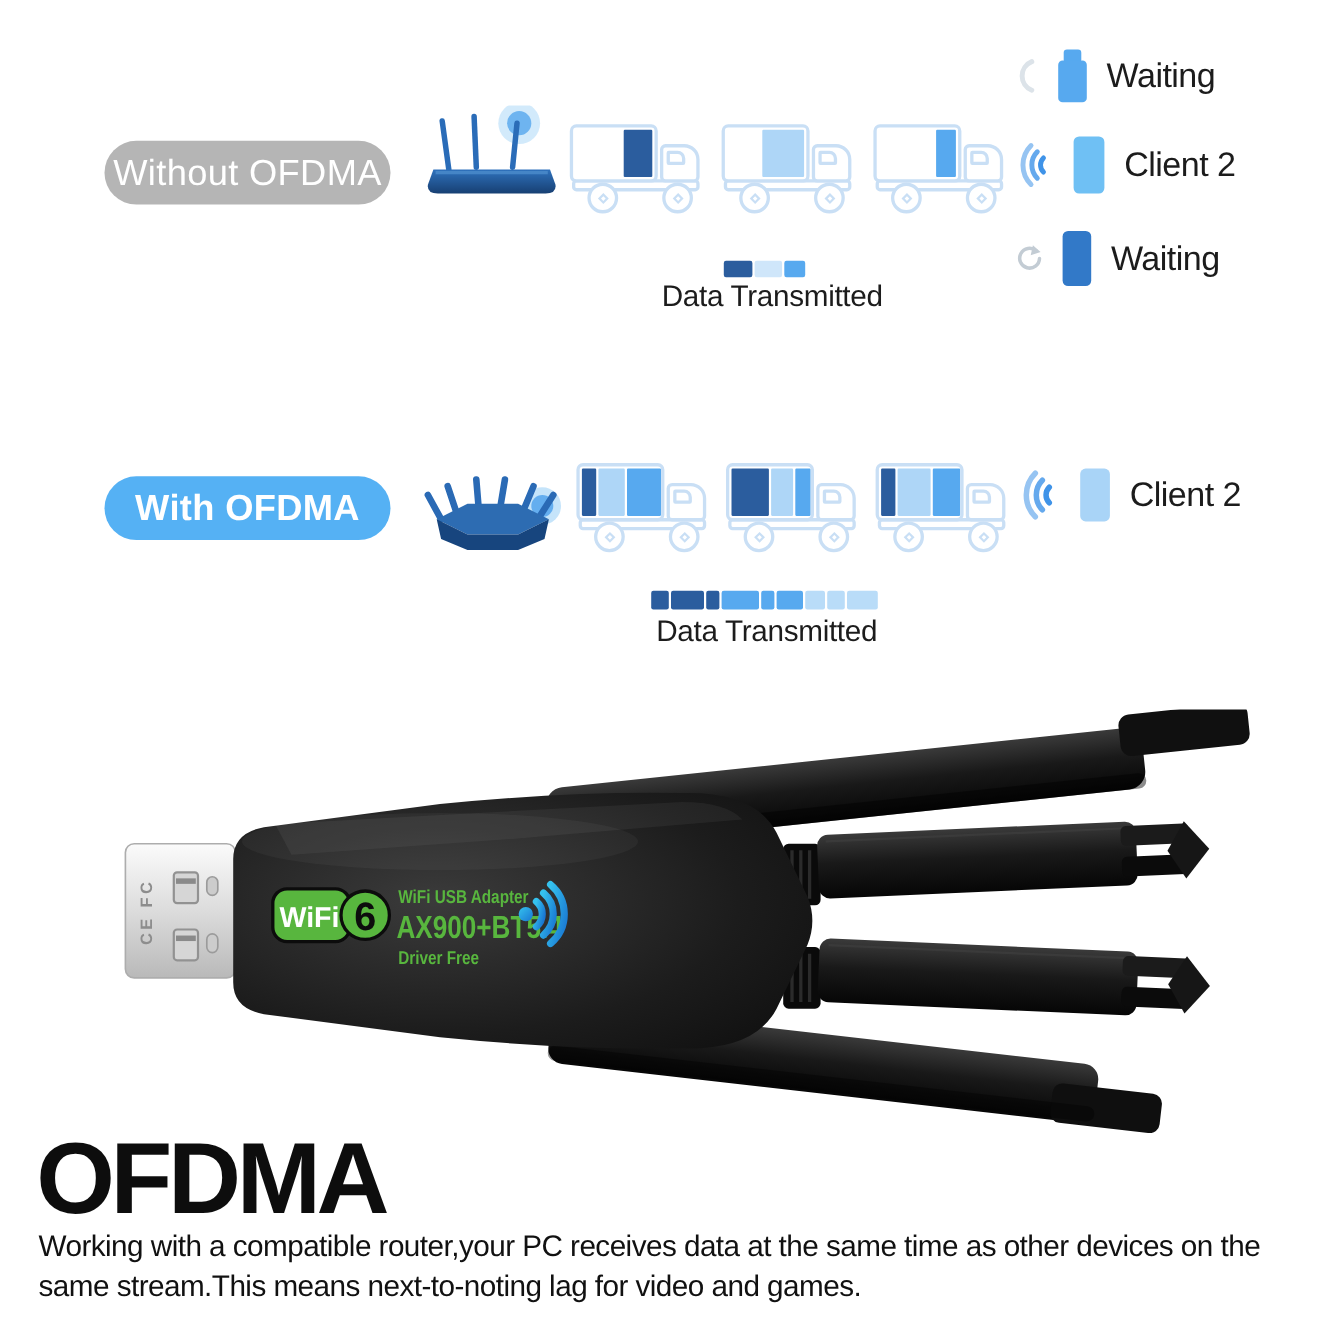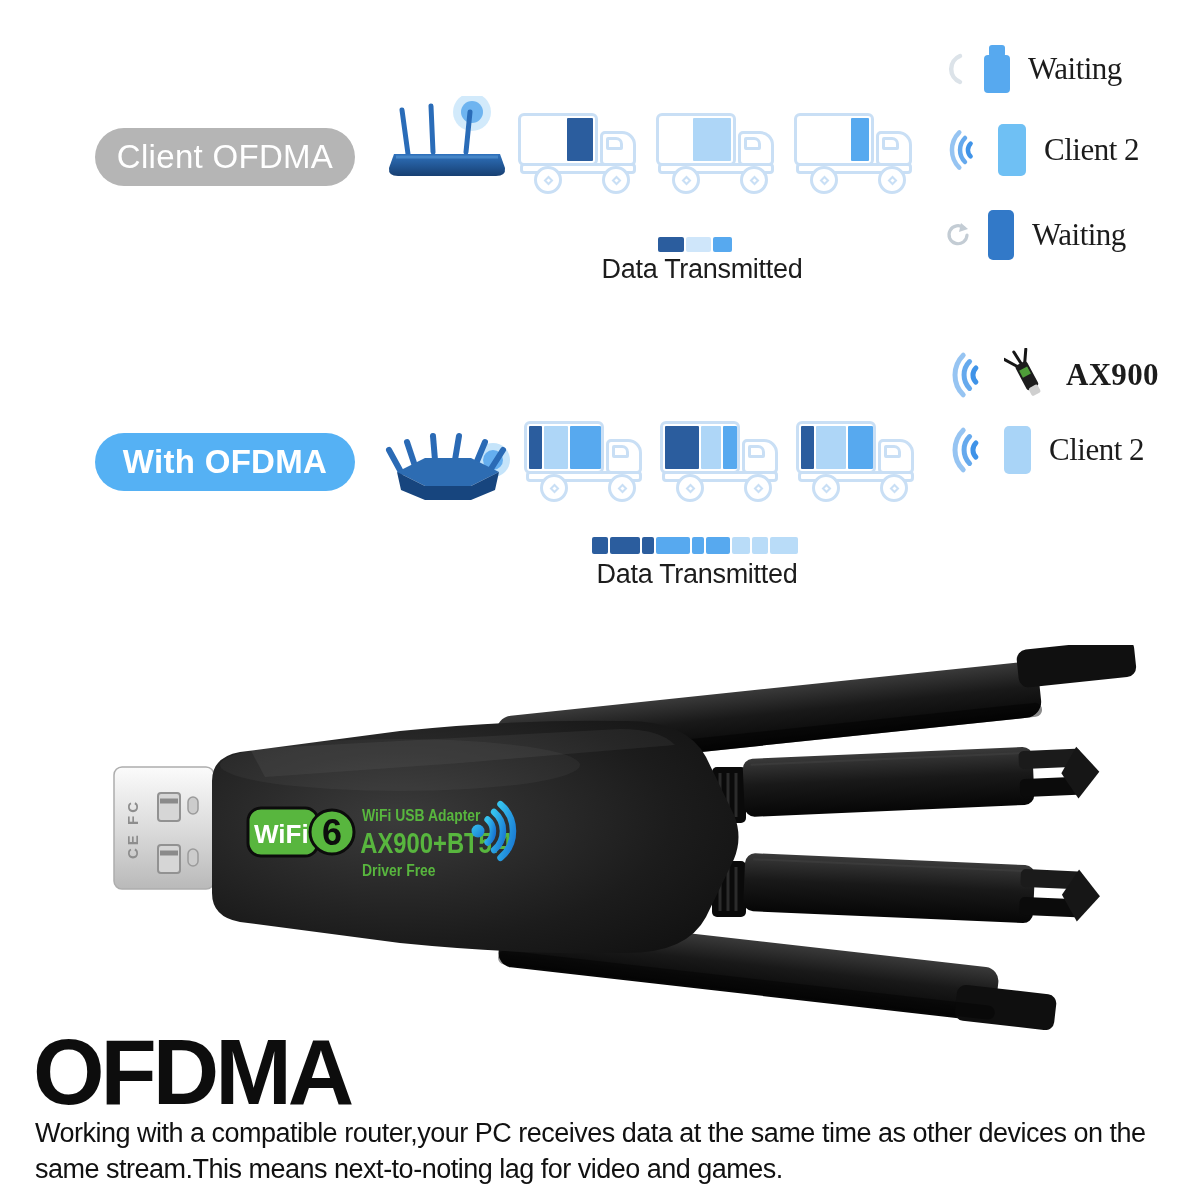--- a/index.html
+++ b/index.html
@@ -27,41 +27,41 @@
        border-radius:50%;background:#fff;box-sizing:border-box;}
   .wheel::after{content:"";position:absolute;left:8px;top:8px;width:7px;height:7px;
        border:2.5px solid var(--outline-blue);transform:rotate(45deg);box-sizing:border-box;}
   .wheel.w1{left:16px;}.wheel.w2{left:84px;}
   
   .bar{position:absolute;display:flex;gap:2px;height:15px;}
   .bar .seg{border-radius:2px;}
   #bar-with{height:17px;}
   .data-caption{position:absolute;color:var(--text-dark);font-size:27px;letter-spacing:-.3px;text-align:center;}
   
-  .client-row{position:absolute;left:944px;height:62px;display:flex;align-items:center;gap:18px;font-family:Liberation Serif, serif;}
+  .client-row{position:absolute;left:922px;height:62px;display:flex;align-items:center;gap:18px;}
   .client-label{font-size:31px;color:#1c1c1c;letter-spacing:-.5px;white-space:nowrap;}
   .client-label.strong{font-weight:700;letter-spacing:.3px;}
   .dongle{border-radius:5px;flex:0 0 auto;}
   .bottle{position:relative;width:26px;height:48px;flex:0 0 auto;}
   .bottle .cap{position:absolute;left:5px;top:0;width:16px;height:12px;border-radius:3px;background:var(--mid-blue);}
   .bottle .bod{position:absolute;left:0;top:10px;width:26px;height:38px;border-radius:4px;background:var(--mid-blue);}
   
   #product{position:absolute;left:100px;top:645px;}
   
   #heading{position:absolute;left:33px;top:1026px;font-size:92px;font-weight:700;
            letter-spacing:-4px;color:#0d0d0d;line-height:1;}
   #body-text{position:absolute;left:35px;top:1116px;width:1150px;font-size:27px;
            line-height:1.32;color:#111;letter-spacing:-.5px;}
 </style>
 </head>
 <body>
 
 <div id="stage">
 
-  <div class="pill" id="pill-without">Client OFDMA</div>
+  <div class="pill" id="pill-without">Without OFDMA</div>
 
   <svg class="router" style="left:388px;top:96px" width="118" height="96" viewBox="0 0 118 96">
     <defs>
       <linearGradient id="gR1" x1="0" y1="0" x2="0" y2="1">
         <stop offset="0" stop-color="#2f72bd"></stop>
           <stop offset="1" stop-color="#173f72"></stop>
       </linearGradient>
     </defs>
     <circle cx="84" cy="16" r="19" style="fill:var(--glow-blue)" opacity=".35"></circle>
     <circle cx="84" cy="16" r="11" fill="#63aeee" opacity=".9"></circle>
@@ -142,38 +142,20 @@
     <span class="client-label">Waiting</span>
   </div>
 
   <div class="bar" id="bar-without" style="left:658px;top:237px">
       <span class="seg" style="width: 26px; background: rgb(43, 93, 158);"></span>
       <span class="seg" style="width: 25px; background: rgb(207, 230, 250);"></span>
       <span class="seg" style="width: 19px; background: rgb(87, 169, 239);"></span>
     </div>
   <div class="data-caption" style="left:596px;top:254px;width:212px">Data Transmitted</div>
 
-  <div class="client-row" style="top:344px">
-    <svg width="42" height="56" viewBox="0 0 42 56">
-      <path d="M31.9,35.1 A10,10 0 0 1 31.9,20.9" style="stroke:var(--arc-blue)" stroke-width="5" fill="none" stroke-linecap="round"></path>
-      <path d="M25.6,41.4 A19,19 0 0 1 25.6,14.6" style="stroke:var(--arc-blue)" stroke-width="5" fill="none" stroke-linecap="round" opacity=".8"></path>
-      <path d="M19.2,47.8 A28,28 0 0 1 19.2,8.2" style="stroke:var(--arc-blue)" stroke-width="5" fill="none" stroke-linecap="round" opacity=".55"></path>
-    </svg>
-    <svg width="44" height="54" viewBox="0 0 44 54">
-      <g transform="rotate(-28 22 27)">
-        <path d="M18,15 L10,3" stroke="#161616" stroke-width="3" stroke-linecap="round"></path>
-        <path d="M23,14 L22,1" stroke="#161616" stroke-width="3" stroke-linecap="round"></path>
-        <path d="M27,15 L34,4" stroke="#161616" stroke-width="3" stroke-linecap="round"></path>
-        <rect x="16" y="14" width="13" height="28" rx="3" fill="#1d1d1d"></rect>
-        <rect x="17.5" y="40" width="10" height="9" rx="2" fill="#cfcfcf"></rect>
-        <rect x="18" y="20" width="9" height="8" style="fill:var(--green)" opacity=".85"></rect>
-      </g>
-    </svg>
-    <span class="client-label strong">AX900</span>
-  </div>
 
   <div class="pill" id="pill-with">With OFDMA</div>
 
   <svg class="router" style="left:385px;top:420px" width="126" height="92" viewBox="0 0 126 92">
     <circle cx="108" cy="40" r="17" style="fill:var(--glow-blue)" opacity=".45"></circle>
     <circle cx="108" cy="40" r="10" fill="#5fabee" opacity=".95"></circle>
     <path d="M16,52 L4,30" stroke="#2a6ab5" stroke-width="6" stroke-linecap="round"></path>
     <path d="M30,46 L22,22" stroke="#2a6ab5" stroke-width="6" stroke-linecap="round"></path>
     <path d="M50,40 L48,16" stroke="#2a6ab5" stroke-width="6" stroke-linecap="round"></path>
     <path d="M70,40 L74,16" stroke="#2a6ab5" stroke-width="6" stroke-linecap="round"></path>

